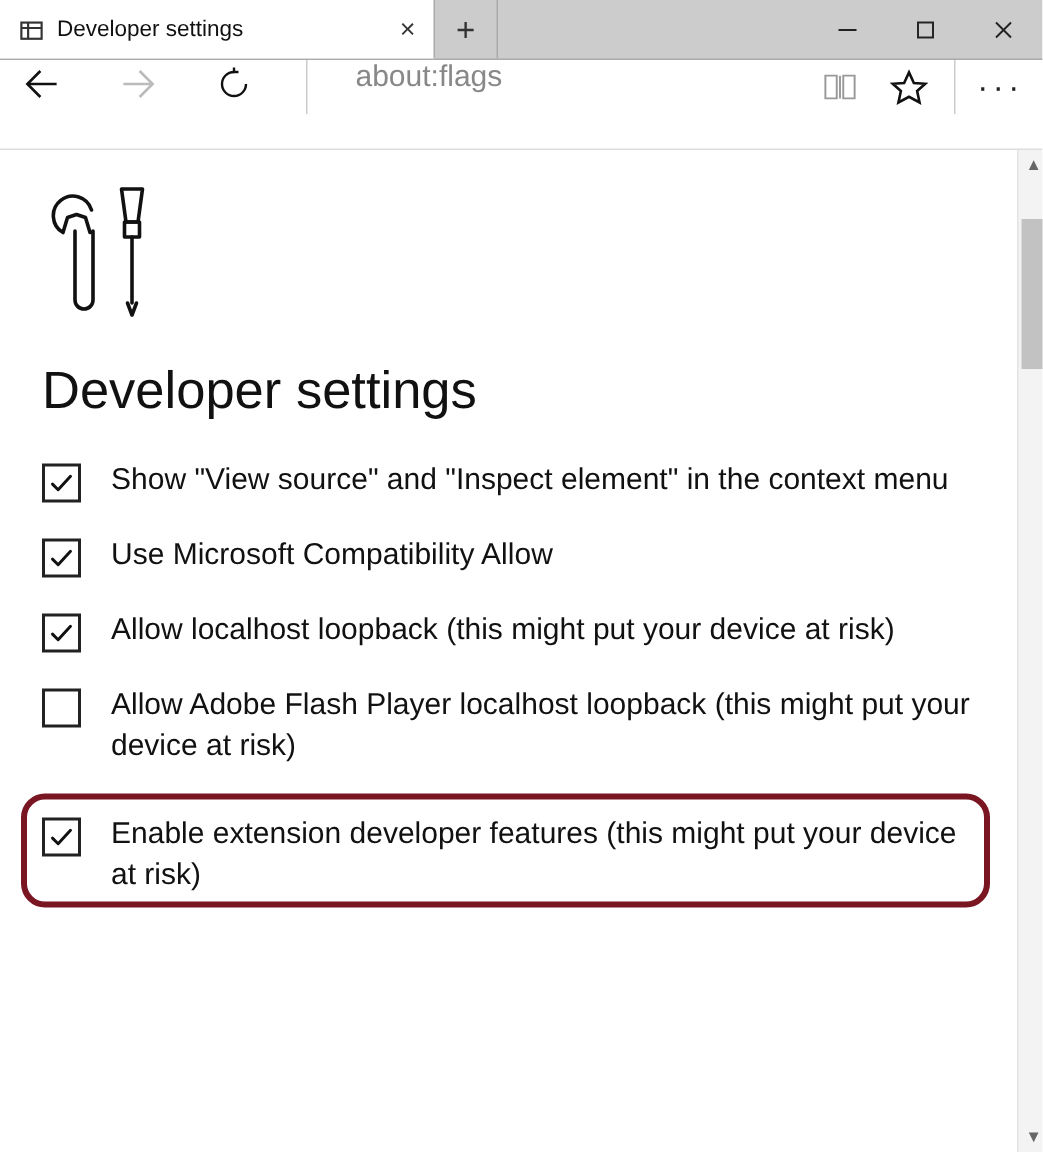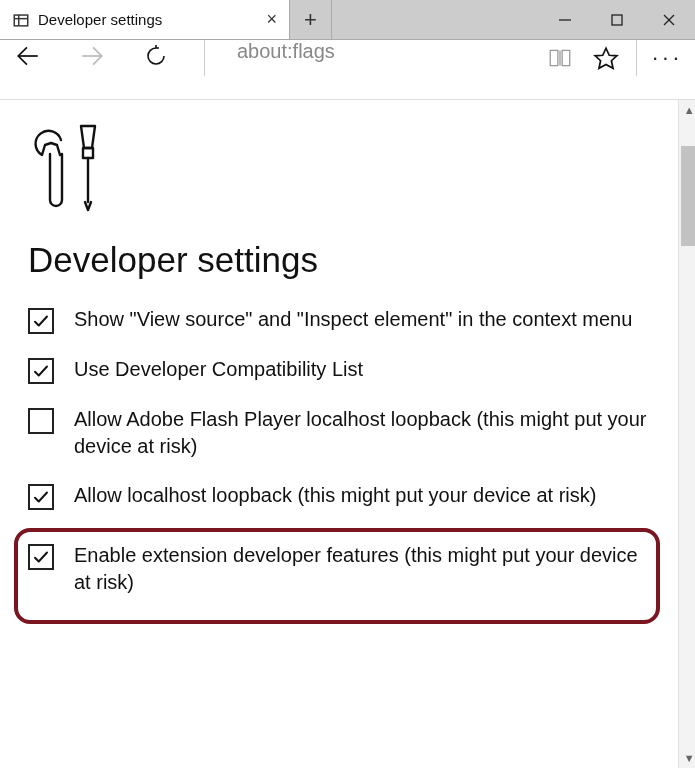--- a/index.html
+++ b/index.html
@@ -137,21 +137,21 @@
     display: flex;
     align-items: center;
     justify-content: center;
     margin-top: 2px;
   }
   .opt .cb svg { display: none; }
   .opt[data-checked="true"] .cb svg { display: block; }
   .highlight-box {
     border: 4px solid #7a1522;
     border-radius: 16px;
-    padding: 10px 14px 24px 10px;
+    padding: 10px 14px 4px 10px;
     margin: -4px -10px 14px -14px;
   }
   .highlight-box .opt { margin-bottom: 0; }
 </style>
 </head>
 <body>
 
 <div class="tabstrip">
   <div class="tab">
     <span class="favicon">
@@ -246,33 +246,33 @@
             </svg>
           </div>
           <div>Show "View source" and "Inspect element" in the context menu</div>
         </div>
         <div class="opt" data-checked="true">
           <div class="cb">
             <svg width="18" height="18" viewBox="0 0 24 24" fill="none" stroke="#111" stroke-width="2.6" stroke-linecap="round" stroke-linejoin="round">
               <polyline points="4 13 9 18 20 6"></polyline>
             </svg>
           </div>
-          <div>Use Developer Compatibility List</div>
-        </div>
-        <div class="opt" data-checked="false">
-          <div class="cb"></div>
-          <div>Allow Adobe Flash Player localhost loopback (this might put your device at risk)</div>
+          <div>Use Microsoft Compatibility Allow</div>
         </div>
         <div class="opt" data-checked="true">
           <div class="cb">
             <svg width="18" height="18" viewBox="0 0 24 24" fill="none" stroke="#111" stroke-width="2.6" stroke-linecap="round" stroke-linejoin="round">
               <polyline points="4 13 9 18 20 6"></polyline>
             </svg>
           </div>
           <div>Allow localhost loopback (this might put your device at risk)</div>
+        </div>
+        <div class="opt" data-checked="false">
+          <div class="cb"></div>
+          <div>Allow Adobe Flash Player localhost loopback (this might put your device at risk)</div>
         </div>
         <div class="highlight-box">
           <div class="opt" data-checked="true">
             <div class="cb">
               <svg width="18" height="18" viewBox="0 0 24 24" fill="none" stroke="#111" stroke-width="2.6" stroke-linecap="round" stroke-linejoin="round">
                 <polyline points="4 13 9 18 20 6"></polyline>
               </svg>
             </div>
             <div>Enable extension developer features (this might put your device at risk)</div>
           </div>

